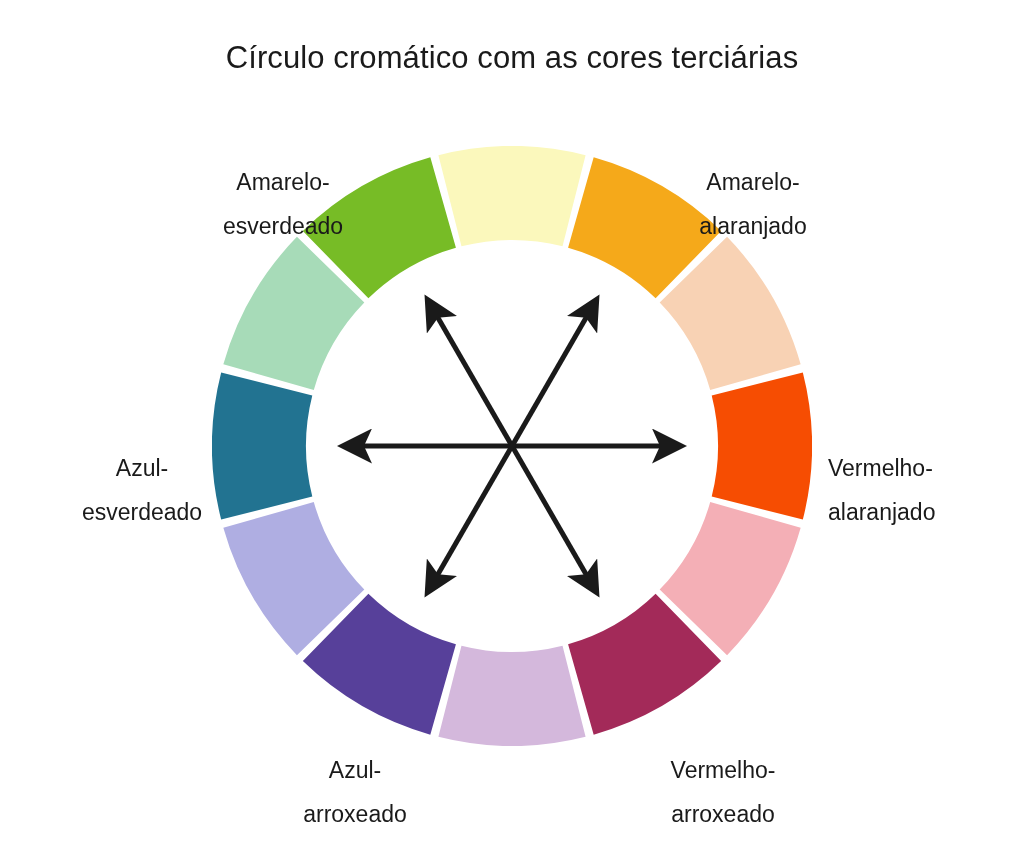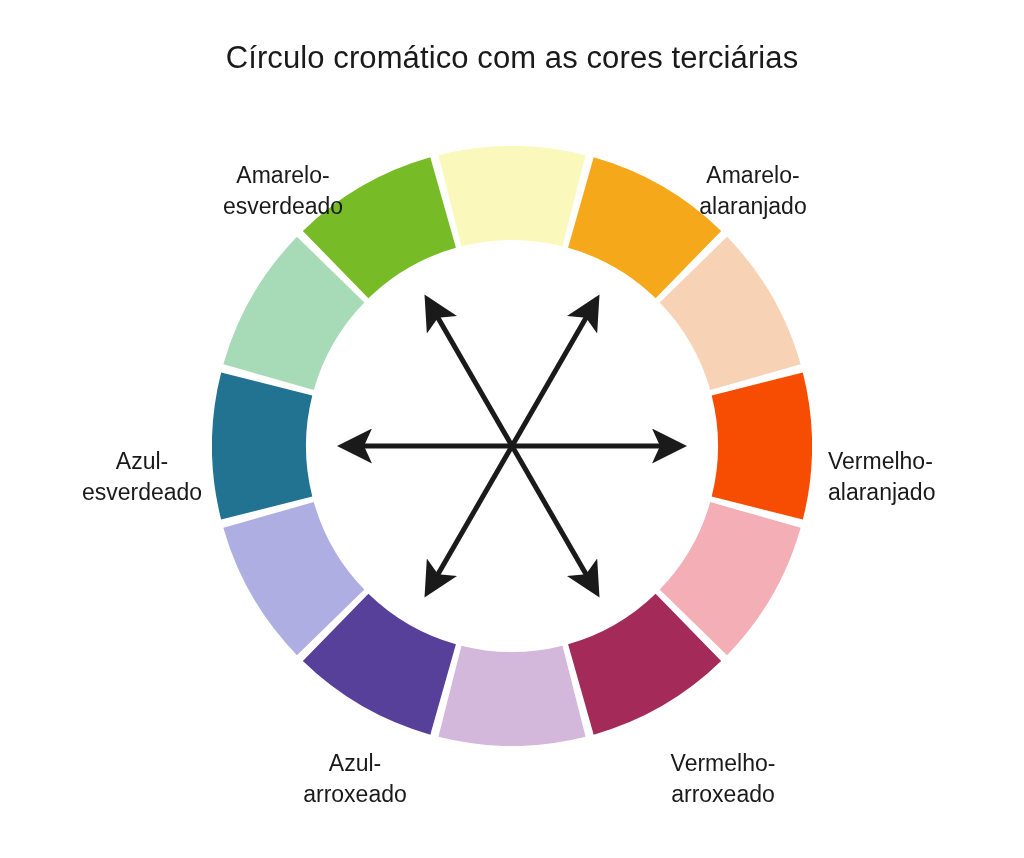--- a/index.html
+++ b/index.html
@@ -39,21 +39,21 @@
     height: 600px;
   }
   .wheel-svg {
     display: block;
     width: 600px;
     height: 600px;
   }
   .label {
     position: absolute;
     font-size: 23px;
-    line-height: 31px;
+    line-height: 44px;
     color: #1a1a1a;
     text-align: center;
     white-space: pre-line;
   }
   .label-amarelo-esverdeado { left: 178px;  top: 160px;  width: 210px; }
   .label-amarelo-alaranjado { left: 648px;  top: 160px;  width: 210px; }
   .label-azul-esverdeado    { left: 42px;   top: 446px;  width: 200px; }
   .label-vermelho-alaranjado{ left: 828px;  top: 446px;  width: 210px; text-align: left;}
   .label-azul-arroxeado     { left: 250px;  top: 748px;  width: 210px; }
   .label-vermelho-arroxeado { left: 618px;  top: 748px;  width: 210px; }

